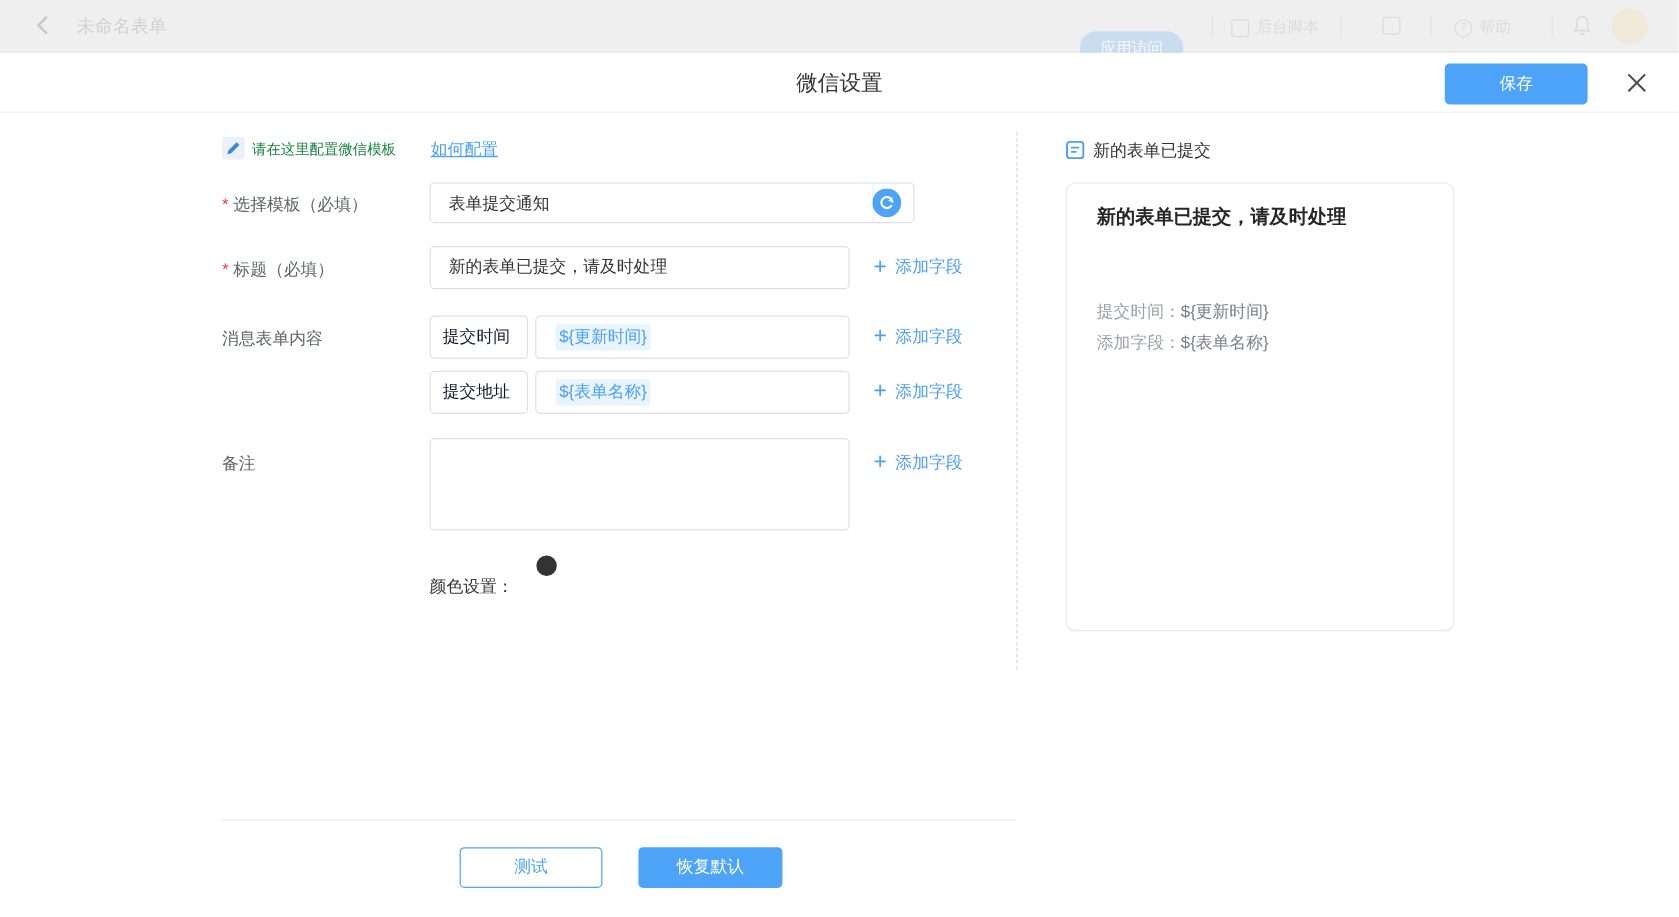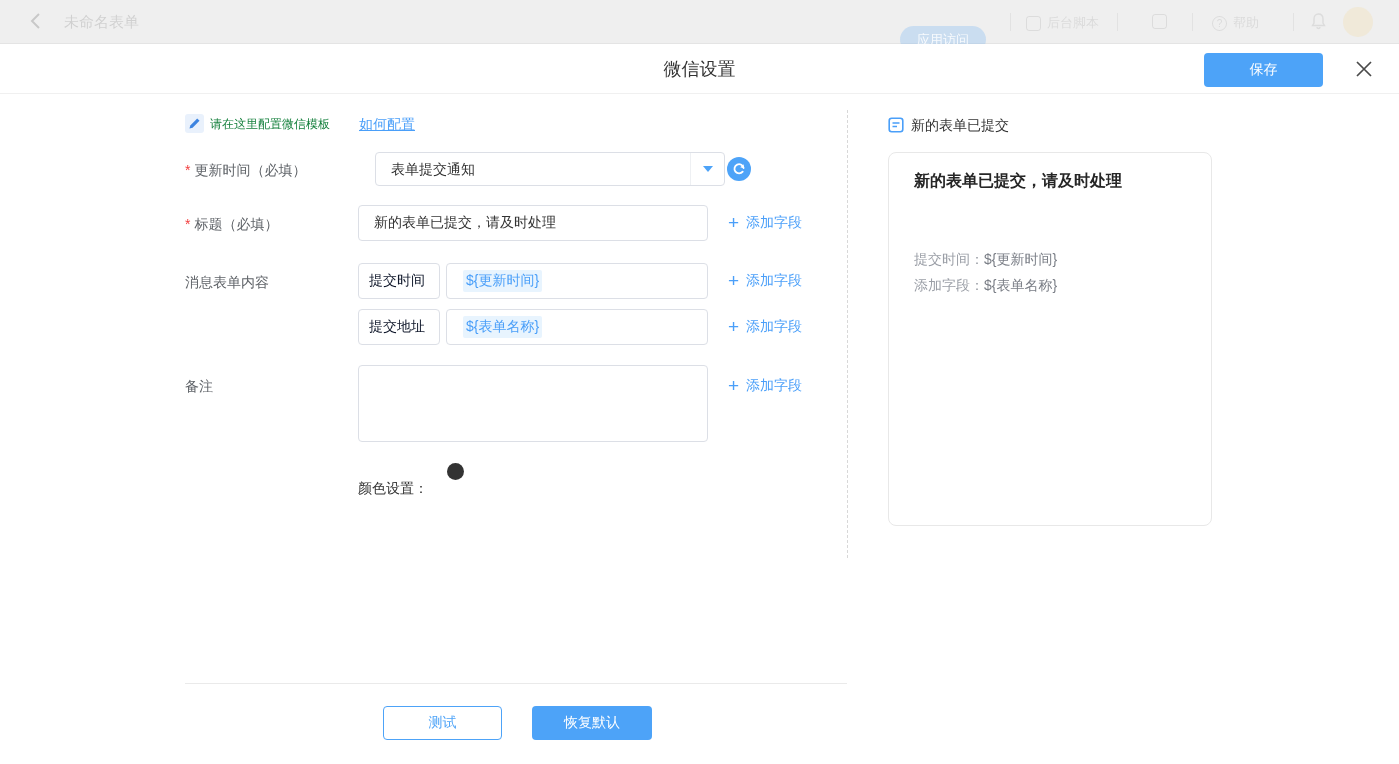--- a/index.html
+++ b/index.html
@@ -37,22 +37,22 @@
   
   .pencil-ic { position:absolute; left:185px; top:114px; width:19px; height:19px;
                background:#e9f1fc; border-radius:3px; display:flex; align-items:center; justify-content:center; }
   .config-hint { position:absolute; left:210px; top:116px; font-size:12px; color:#15803d; }
   .config-link { position:absolute; left:359px; top:116px; font-size:14px; color:#4a9ff9;
                  text-decoration:underline; cursor:pointer; }
 
   .f-label { position:absolute; left:185px; font-size:14px; color:#5f6368; }
   .req { color:#f23c3c; margin-right:4px; }
 
-  .select-box { position:absolute; left:358px; top:152px; width:350px; height:34px;
-                border:1px solid #dcdfe6; border-radius:4px; background:#fff; cursor:pointer;margin-left:17px; }
+  .select-box { position:absolute; left:358px; top:152px; width:404px; height:34px;
+                border:1px solid #dcdfe6; border-radius:4px; background:#fff; cursor:pointer; }
   .select-text { display:block; line-height:32px; padding-left:15px; font-size:14px; color:#333; }
   .caret-zone { position:absolute; right:0; top:0; width:34px; height:32px;
                 border-left:1px solid #eef0f3; display:flex; align-items:center; justify-content:center; }
   .caret-down { width:0; height:0; border-left:5px solid transparent; border-right:5px solid transparent;
                 border-top:6px solid #4da3f8; }
   .refresh-btn { position:absolute; left:727px; top:157px; width:24px; height:24px; border:none;
                  background:none; padding:0; cursor:pointer; }
 
   .text-input { position:absolute; border:1px solid #dcdfe6; border-radius:4px; background:#fff;
                 font-size:14px; color:#333; padding:0 15px; font-family:"Liberation Sans", sans-serif; }
@@ -141,21 +141,21 @@
   </div>
 
   <span class="pencil-ic">
     <svg width="13" height="13" viewBox="0 0 13 13">
         <path d="M1.5 11.5 L2.3 8.4 L9.2 1.5 L11.5 3.8 L4.6 10.7 Z" fill="#3d84e0"></path>
       </svg>
   </span>
   <span class="config-hint">请在这里配置微信模板</span>
   <a class="config-link">如何配置</a>
 
-  <span class="f-label" style="top:162px"><span class="req">*</span><span>更新时间（必填）</span></span>
+  <span class="f-label" style="top:162px"><span class="req">*</span><span>选择模板（必填）</span></span>
   <div class="select-box">
     <span class="select-text">表单提交通知</span>
     <span class="caret-zone">
       <span class="caret-down"></span>
     </span>
   </div>
   <button class="refresh-btn">
     <svg width="24" height="24" viewBox="0 0 24 24">
       <circle cx="12" cy="12" r="12" fill="#4da3f8"></circle>
       <path d="M15.7 14.6 A4.6 4.6 0 1 1 16.6 11" fill="none" stroke="#fff" stroke-width="1.8" stroke-linecap="round"></path>

